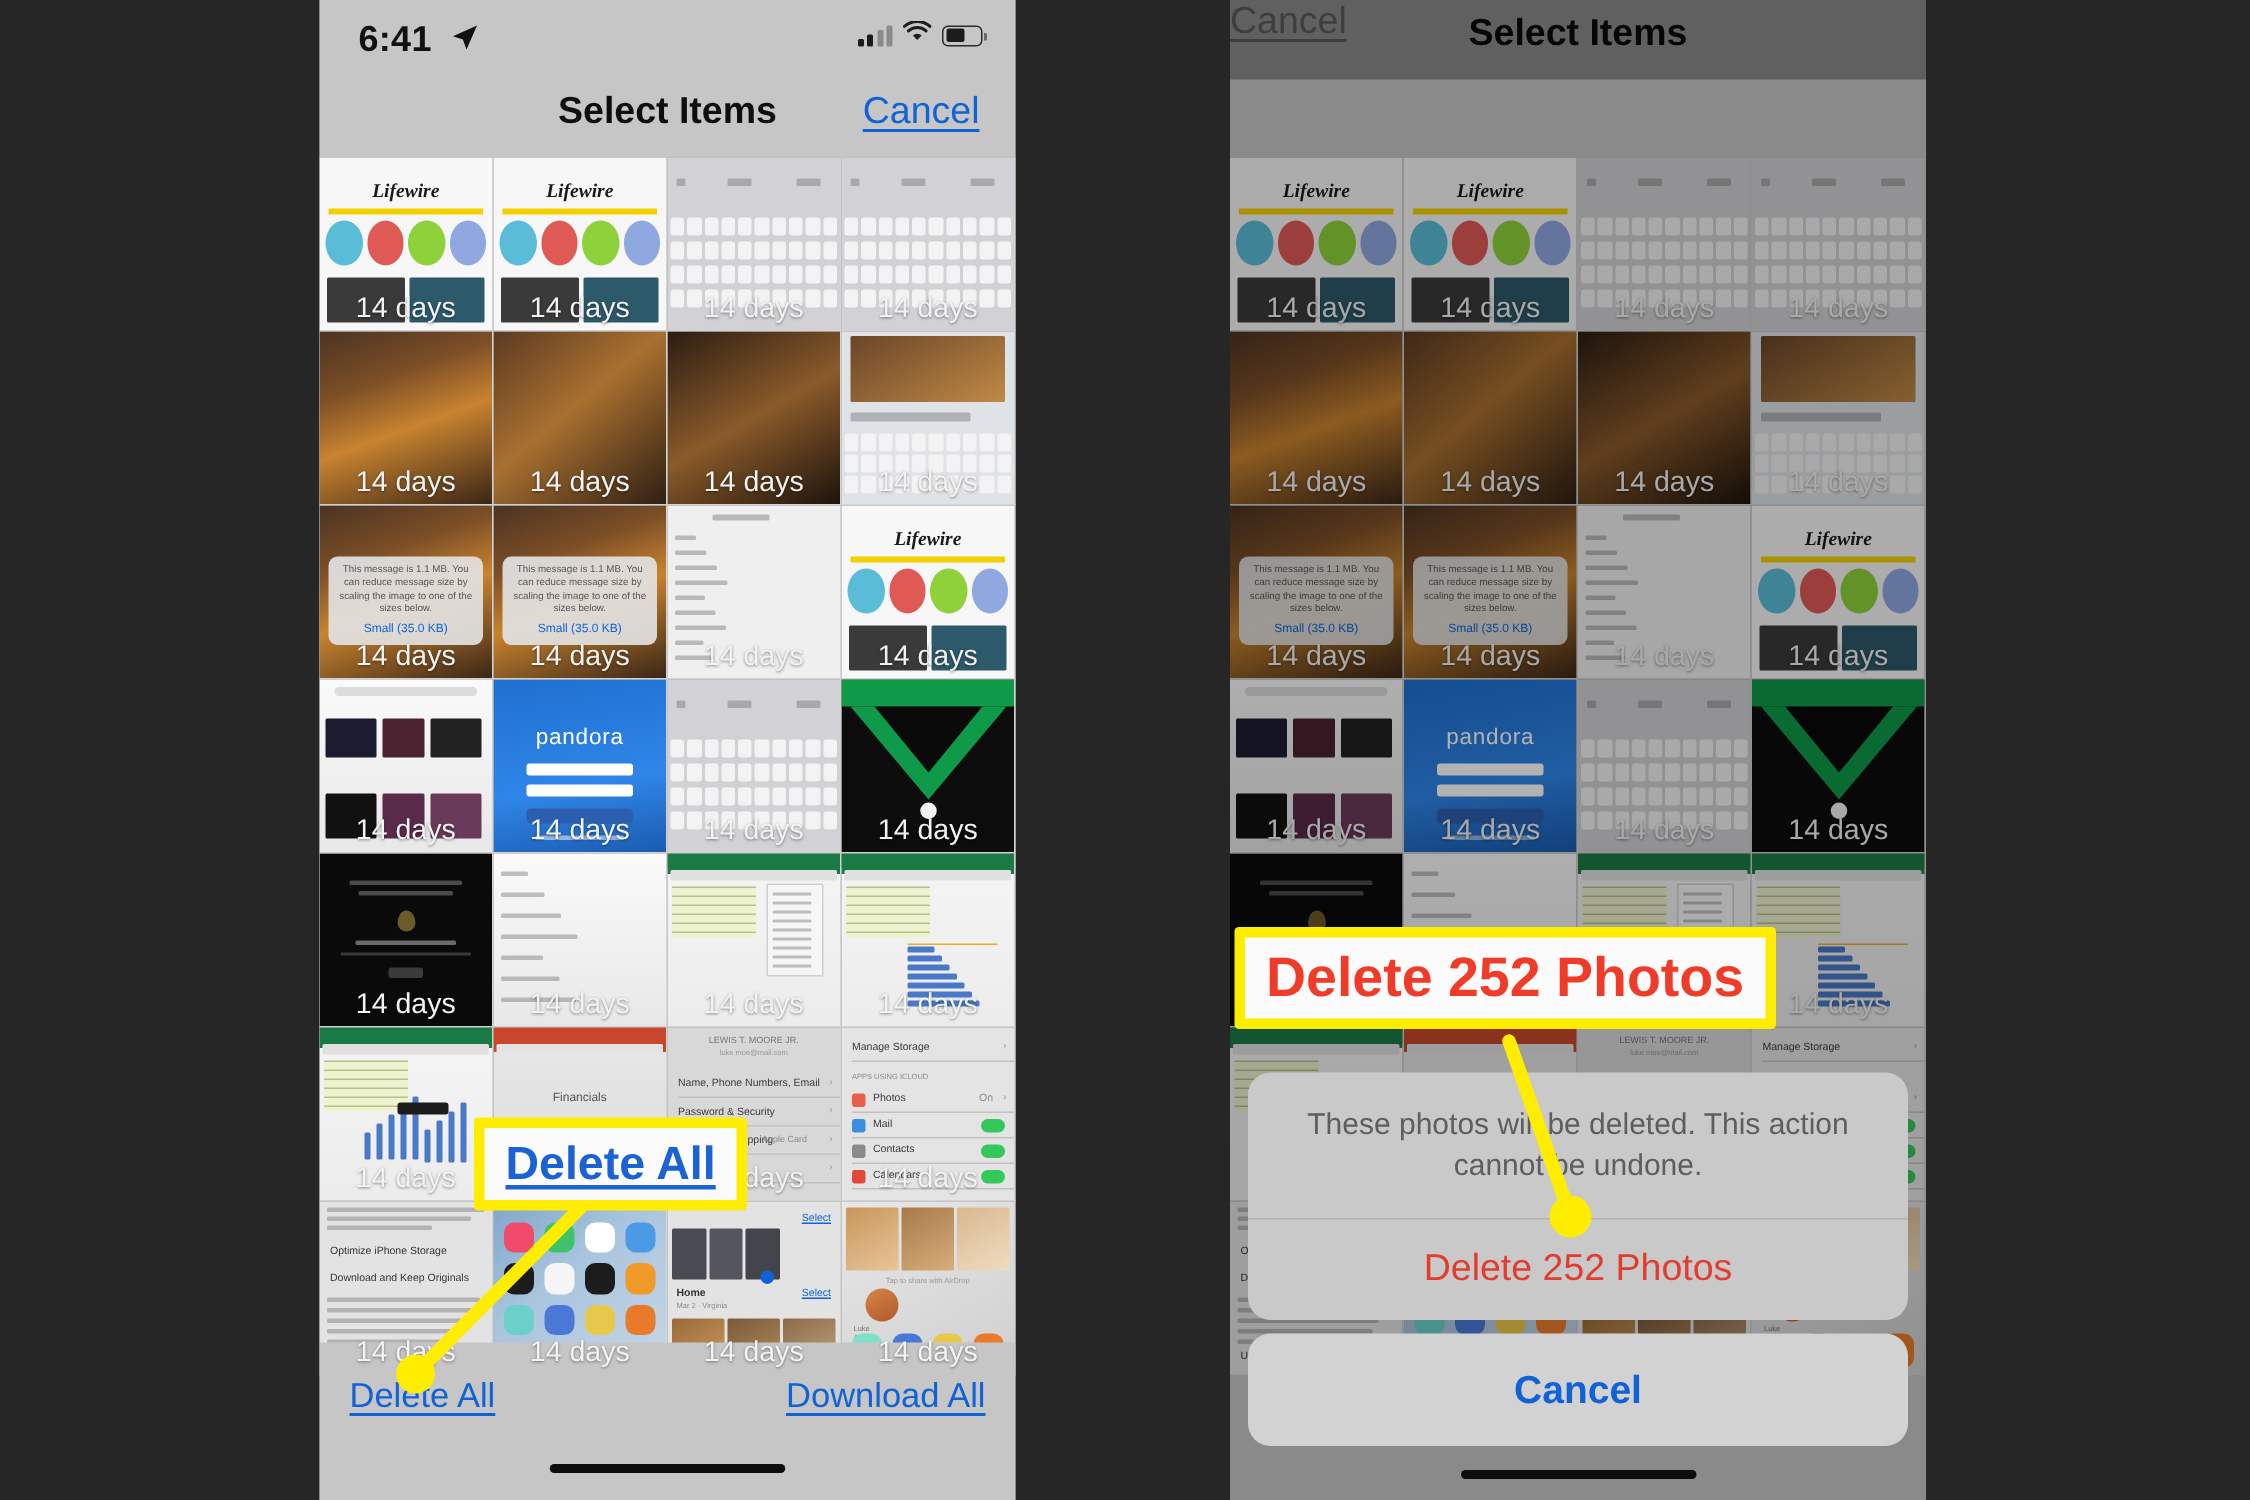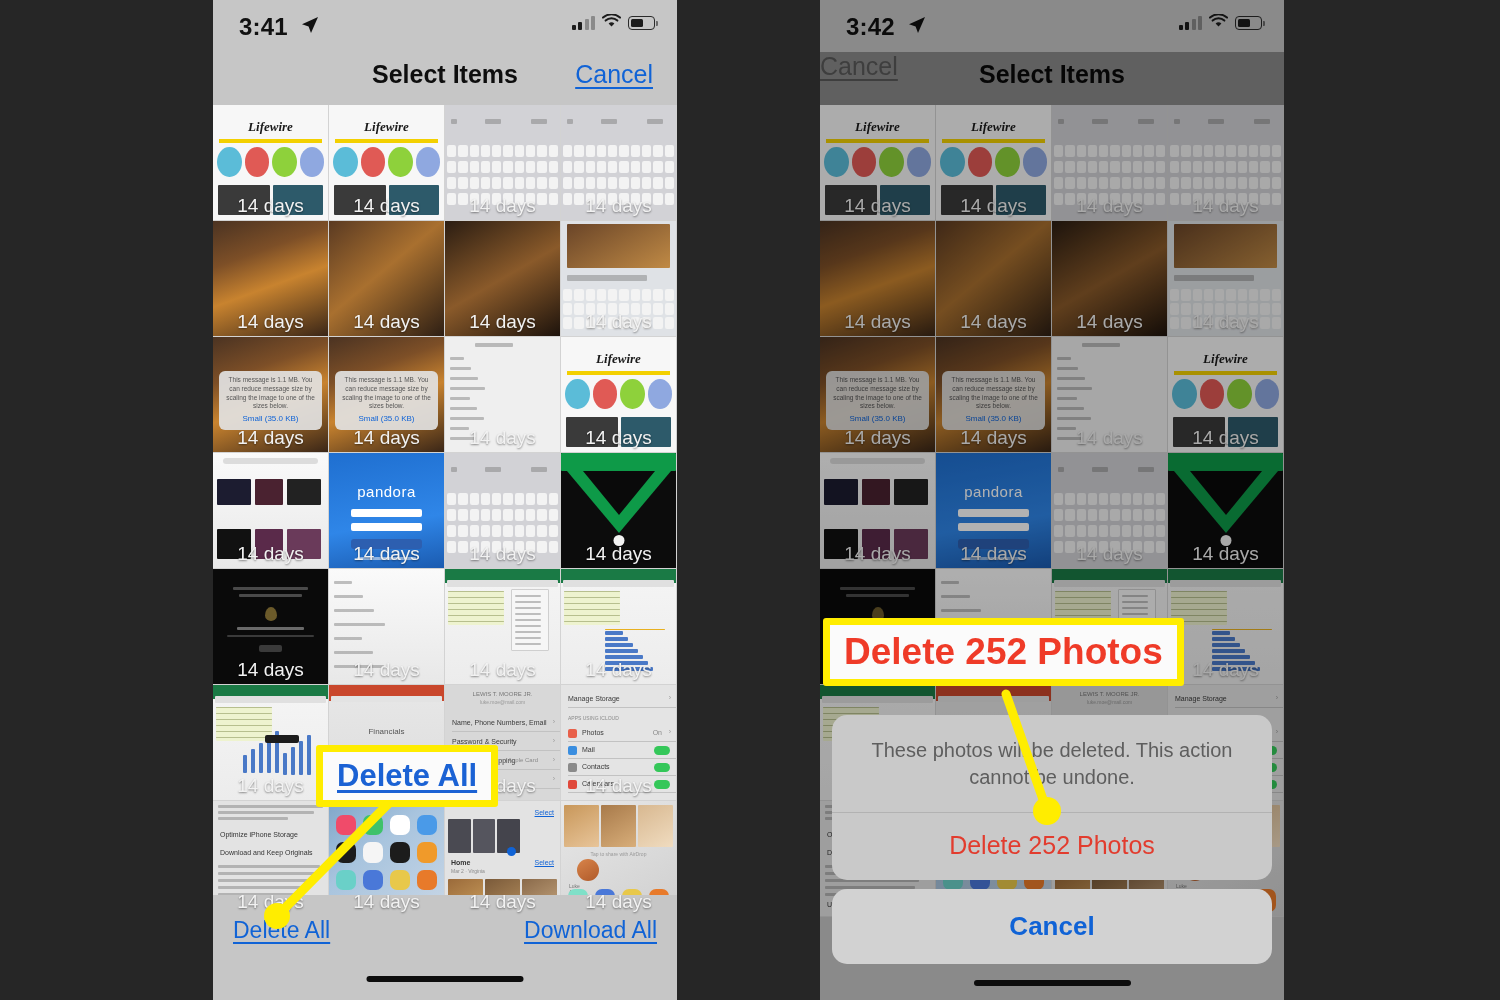--- a/index.html
+++ b/index.html
@@ -226,21 +226,21 @@
   .leader { position:absolute; z-index:55; overflow:visible; }
 </style>
 </head>
 <body>
 
 <div class="stage">
 
   <div class="phone" id="phone-left">
 
     <div class="statusbar">
-      <div class="sb-time">3:41</div>
+      <div class="sb-time">6:41</div>
       <div class="sb-loc">
         <svg width="18" height="18" viewBox="0 0 18 18">
             <path d="M17 1 L1 8.2 L7.6 10.4 L10 17 Z" fill="#111"></path>
           </svg>
       </div>
       <div class="sb-right">
         <span class="bars">
             <i></i>
             <i></i>
             <i></i>
@@ -817,46 +817,20 @@
 
     <div class="bottombar">
       <div class="bb-left">Delete All</div>
       <div class="bb-right">Download All</div>
       <div class="homeind"></div>
     </div>
   </div>
 
   <div class="phone" id="phone-right">
 
-    <div class="statusbar">
-      <div class="sb-time">3:42</div>
-      <div class="sb-loc">
-        <svg width="18" height="18" viewBox="0 0 18 18">
-            <path d="M17 1 L1 8.2 L7.6 10.4 L10 17 Z" fill="#111"></path>
-          </svg>
-      </div>
-      <div class="sb-right">
-        <span class="bars">
-            <i></i>
-            <i></i>
-            <i></i>
-            <i></i>
-          </span>
-        <span>
-          <svg width="19" height="14" viewBox="0 0 19 14">
-              <path d="M9.5 12.6 6.6 9.6a4.2 4.2 0 0 1 5.8 0z" fill="#1c1c1c"></path>
-              <path d="M3.6 6.6a8.6 8.6 0 0 1 11.8 0" stroke="#1c1c1c" stroke-width="2" fill="none" stroke-linecap="round"></path>
-              <path d="M1 3.6a12.6 12.6 0 0 1 17 0" stroke="#1c1c1c" stroke-width="2" fill="none" stroke-linecap="round"></path>
-            </svg>
-        </span>
-        <span class="batt">
-            <b></b>
-          </span>
-      </div>
-    </div>
 
     <div class="navbar">
       <div class="nav-title">Select Items</div>
       <div class="nav-action dim">Cancel</div>
     </div>
 
     <div class="grid" id="grid-right">
         <div class="cell">
           <div class="t t-lifewire">
             <div class="lifewire-logo">Lifewire</div>

